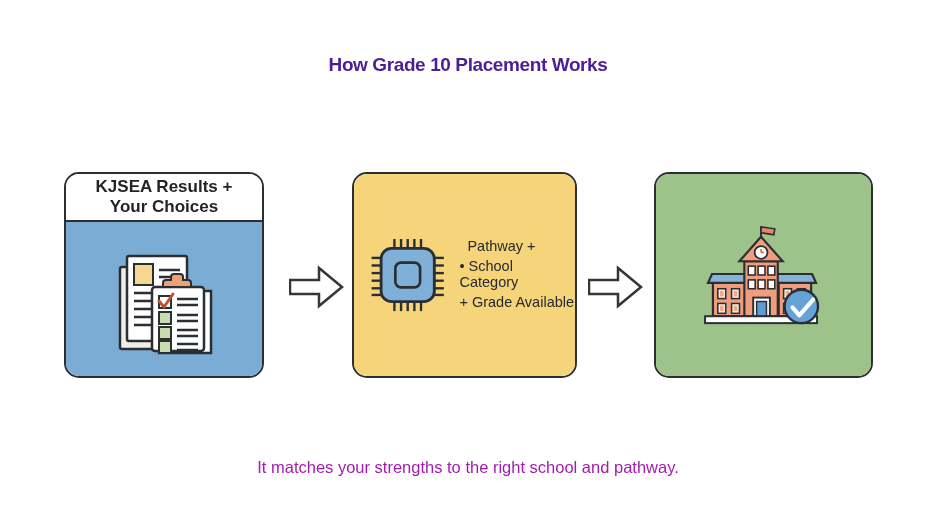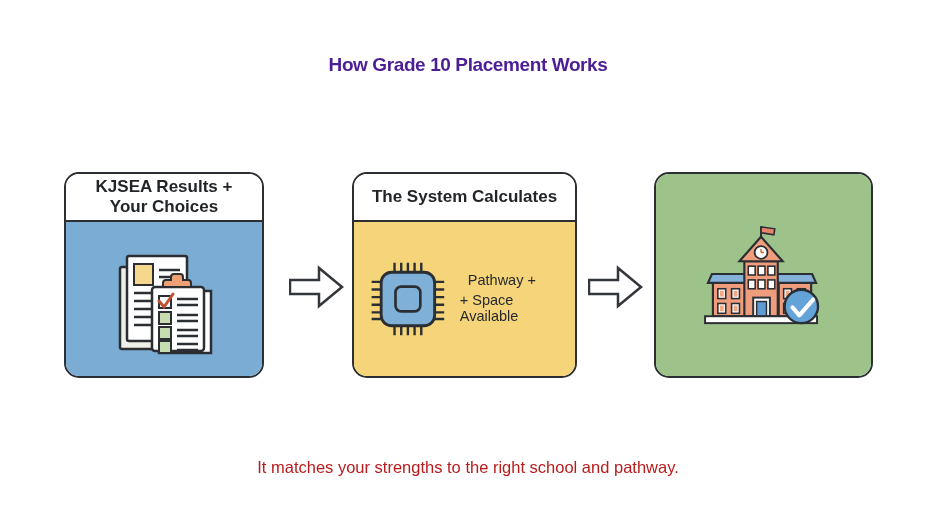--- a/index.html
+++ b/index.html
@@ -90,21 +90,21 @@
   }
   .footer {
     position: absolute;
     top: 458px;
     left: 0;
     width: 100%;
     margin: 0;
     text-align: center;
     font-size: 16.5px;
     font-weight: 400;
-    color: #b91c1c;
+    color: #a21caf;
   }
 </style>
 </head>
 <body>
 
 <div class="canvas">
 
   <h1 class="title">How Grade 10 Placement Works</h1>
 
   <section class="step" style="left:64px;width:200px">
@@ -149,23 +149,20 @@
         <line x1="70" y1="107" x2="91" y2="107" stroke="#2b2e33" stroke-width="2.5"></line>
       </svg>
     </div>
   </section>
 
   <svg class="arrow" style="left:289px" width="56" height="44" viewBox="0 0 56 44">
     <polygon points="1,15 30,15 30,3 53,22 30,41 30,29 1,29" fill="#ffffff" stroke="#33363b" stroke-width="2.5" stroke-linejoin="miter"></polygon>
   </svg>
 
   <section class="step" style="left:352px;width:225px">
-    <header class="step-header">
-      <div class="step-title">The System Calculates</div>
-    </header>
     <div class="step-body body-yellow">
       <div class="calc-row">
         <svg width="88" height="88" viewBox="0 0 92 92">
 
           <g stroke="#2b2e33" stroke-width="2.5">
             <line x1="32" y1="8" x2="32" y2="18"></line>
               <line x1="39" y1="8" x2="39" y2="18"></line>
             <line x1="46" y1="8" x2="46" y2="18"></line>
               <line x1="53" y1="8" x2="53" y2="18"></line>
             <line x1="60" y1="8" x2="60" y2="18"></line>
@@ -188,21 +185,22 @@
             <line x1="74" y1="44" x2="84" y2="44"></line>
               <line x1="74" y1="52" x2="84" y2="52"></line>
             <line x1="74" y1="60" x2="84" y2="60"></line>
               <line x1="74" y1="67" x2="84" y2="67"></line>
           </g>
           <rect x="18" y="18" width="56" height="56" rx="11" fill="#7fb0d8" stroke="#2b2e33" stroke-width="3"></rect>
           <rect x="33" y="33" width="26" height="26" rx="6" fill="#7fb0d8" stroke="#2b2e33" stroke-width="2.8"></rect>
         </svg>
         <div class="calc-details">
           <div class="calc-line-0">Pathway +</div>
-          <div>+ Space Available</div>
+          <div>• School Category</div>
+          <div>+ Grade Available</div>
         </div>
       </div>
     </div>
   </section>
 
   <svg class="arrow" style="left:588px" width="56" height="44" viewBox="0 0 56 44">
     <polygon points="1,15 30,15 30,3 53,22 30,41 30,29 1,29" fill="#ffffff" stroke="#33363b" stroke-width="2.5" stroke-linejoin="miter"></polygon>
   </svg>
 
   <section class="step" style="left:654px;width:219px">

